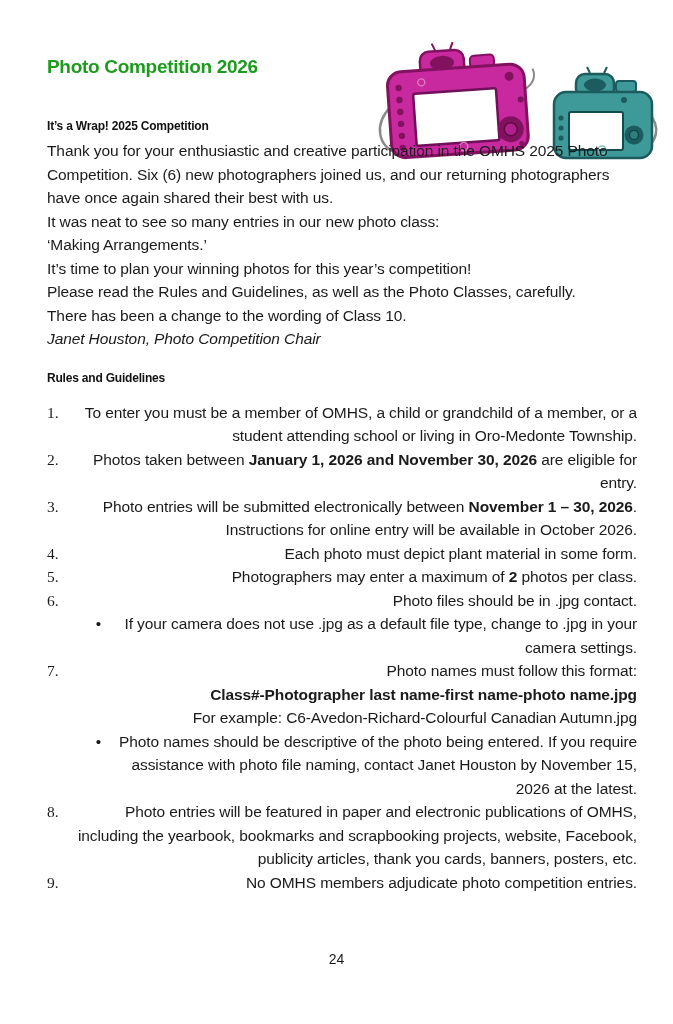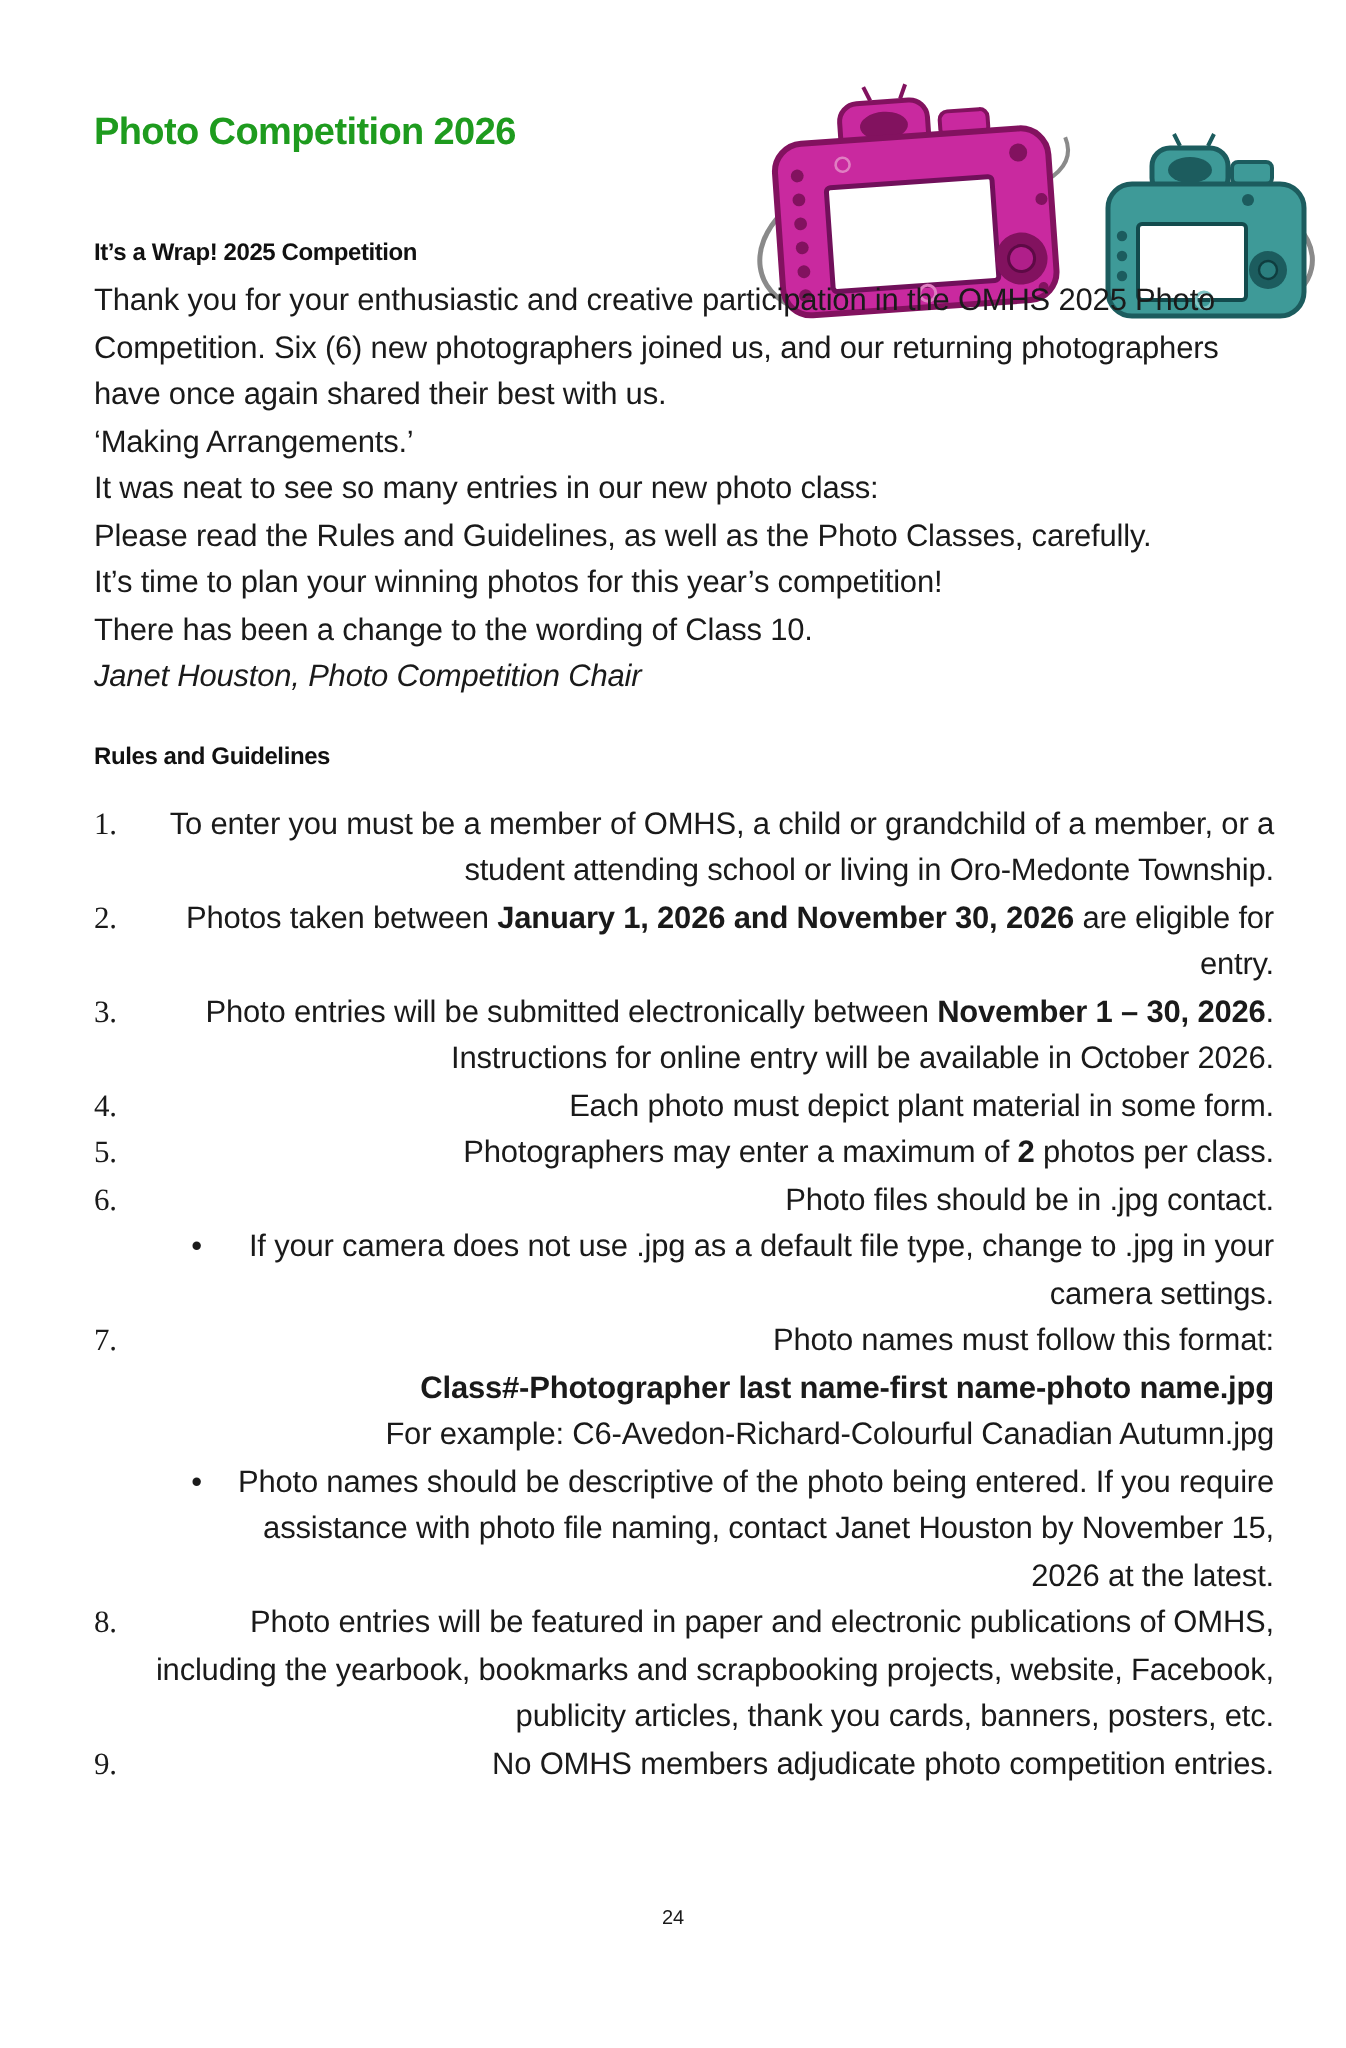--- a/index.html
+++ b/index.html
@@ -48,21 +48,21 @@
   li.sub-li .dot{
     flex:0 0 33px;width:33px;
     padding-left:14px;box-sizing:border-box;
     font-size:15.5px;line-height:23.5px;
   }
   li.sub-li .sub-text{flex:1;}
   .indent11{padding-left:11px;}
   .illustration{position:absolute;left:362px;top:40px;width:300px;height:120px;}
   .footer{
     position:absolute;top:948px;left:0;width:673px;
-    text-align:center;font-size:10px;line-height:23px;color:#1a1a1a;
+    text-align:center;font-size:14px;line-height:23px;color:#1a1a1a;
   }
 </style>
 </head>
 <body>
 
 <svg class="illustration" viewBox="0 0 300 120" aria-hidden="true">
 
   <g transform="rotate(-4 95 80)">
     <path d="M30,62 C12,78 13,100 34,110" stroke="#8a8a8a" stroke-width="2.5" fill="none"></path>
     <path d="M163,55 C173,50 177,43 174,34" stroke="#8a8a8a" stroke-width="2" fill="none"></path>
@@ -107,28 +107,28 @@
 
 <div class="content">
 
   <h1 class="doc-title">Photo Competition 2026</h1>
 
   <h2 class="sec" id="wrap-heading">It’s a Wrap! 2025 Competition</h2>
 
   <p class="body mt9">Thank you for your enthusiastic and creative participation in the OMHS 2025 Photo Competition. Six (6) new photographers joined us, and our returning photographers have once again shared their best with us.</p>
 
   <p class="body mt9">
+    <span class="line">It was neat to see so many entries in our new photo class:</span>
     <span class="line">‘Making Arrangements.’</span>
-    <span class="line">It was neat to see so many entries in our new photo class:</span>
   </p>
 
 
   <p class="body mt8">
+    <span class="line">It’s time to plan your winning photos for this year’s competition!</span>
     <span class="line">Please read the Rules and Guidelines, as well as the Photo Classes, carefully.</span>
-    <span class="line">It’s time to plan your winning photos for this year’s competition!</span>
     <span class="line">There has been a change to the wording of Class 10.</span>
   </p>
 
   <p class="body byline mt9">Janet Houston, Photo Competition Chair</p>
 
   <h2 class="sec" id="rules-heading">Rules and Guidelines</h2>
 
   <ol class="rules">
 
     <li class="rule body">

